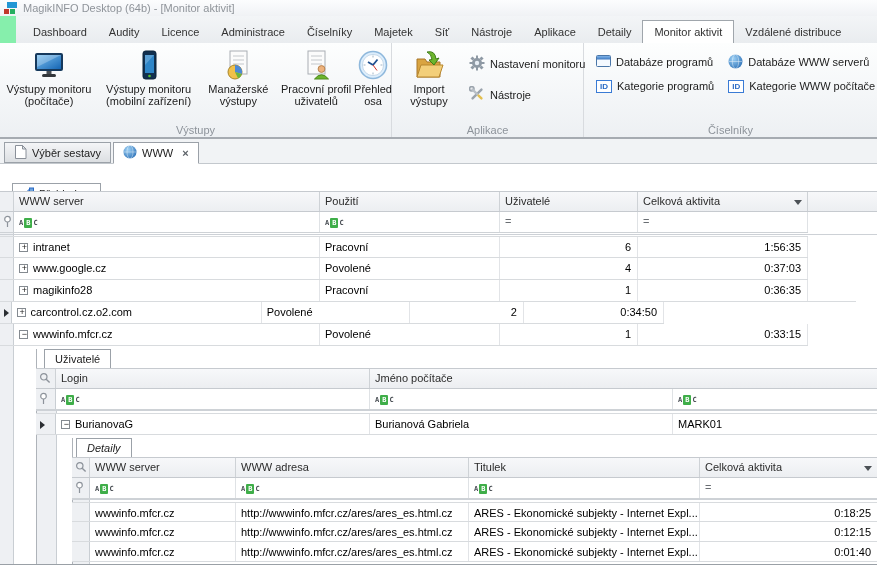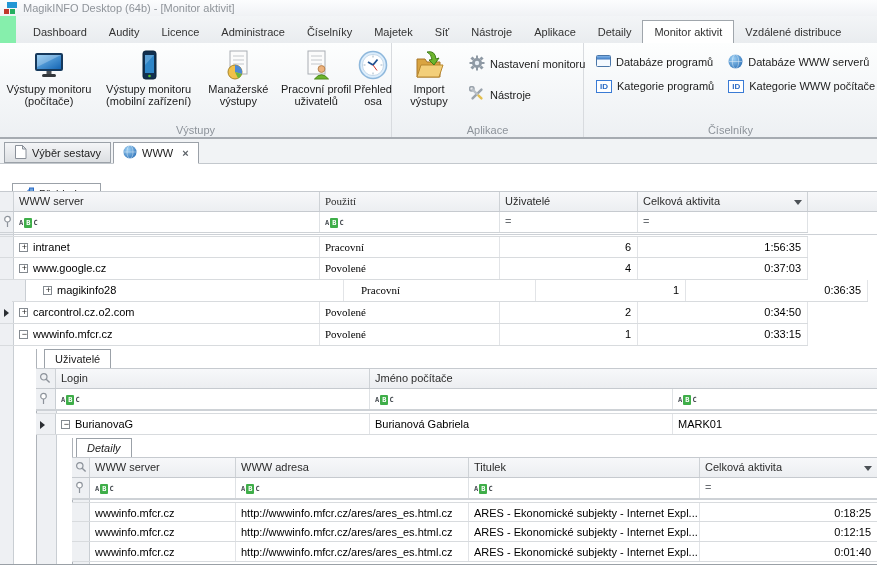--- a/index.html
+++ b/index.html
@@ -77,21 +77,21 @@
   .drow.first { border-top:1px solid #d8dbde; }
   .dcell { border-right:1px solid #e2e4e7; padding:4px 4px 0 5px; white-space:nowrap; overflow:hidden; color:#000; }
   .dcell.ind { background:#eef0f3; border-right:1px solid #c9ced3; padding:0; position:relative; }
   .num { text-align:right; padding-right:6px; }
   .band { position:absolute; background:#eef0f3; border-right:1px solid #c9ced3; }
   .vline { position:absolute; width:1px; background:#aeb3b9; }
   .dtab { position:absolute; height:19px; background:#fff; border:1px solid #9ba1a8; border-bottom:none;
           display:flex; align-items:center; padding:0 10px; z-index:2; cursor:default; }
 
   
-  .w-ind1{width:14px;} .w-srv{width:306px;} .w-use{width:180px;font-family:Liberation Serif, serif;} .w-usr{width:138px;} .w-act{width:170px;} .w-emp{width:69px;}
+  .w-ind1{width:14px;} .w-srv{width:306px;} .w-use{width:180px;} .w-usr{width:138px;} .w-act{width:170px;} .w-emp{width:69px;}
   
   .w-ind2{width:20px;} .w-login{width:314px;} .w-user{width:303px;} .w-comp{width:204px;}
   
   .w-ind3{width:18px;} .w-srv3{width:146px;} .w-url{width:233px;} .w-tit{width:231px;} .w-act3{width:177px;}
 
   
   .caret { position:absolute; right:5px; top:8px; width:0; height:0;
            border-left:4px solid transparent; border-right:4px solid transparent; border-top:5px solid #4c5156; }
   .rowarrow { position:absolute; left:4px; top:7px; width:0; height:0;
               border-top:4px solid transparent; border-bottom:4px solid transparent; border-left:5px solid #2b2f33; }
@@ -420,28 +420,28 @@
     <div class="dcell w-usr num">6</div>
     <div class="dcell w-act num">1:56:35</div>
   </div>
   <div class="drow" style="left:0; top:258px; width:808px;">
     <div class="dcell ind w-ind1"></div>
     <div class="dcell w-srv"><span class="xbox plus"></span><span>www.google.cz</span></div>
     <div class="dcell w-use">Povolené</div>
     <div class="dcell w-usr num">4</div>
     <div class="dcell w-act num">0:37:03</div>
   </div>
-  <div class="drow" style="left:12px; top:280px; width:856px;justify-content:space-between;">
+  <div class="drow" style="left:0; top:280px; width:856px;">
     <div class="dcell ind w-ind1"></div>
     <div class="dcell w-srv"><span class="xbox plus"></span><span>magikinfo28</span></div>
     <div class="dcell w-use">Pracovní</div>
     <div class="dcell w-usr num">1</div>
     <div class="dcell w-act num">0:36:35</div>
   </div>
-  <div class="drow" style="left:0; top:302px; width:808px;">
+  <div class="drow" style="left:0; top:302px; width:664px;">
     <div class="dcell ind w-ind1">
         <span class="rowarrow"></span>
       </div>
     <div class="dcell w-srv"><span class="xbox plus"></span><span>carcontrol.cz.o2.com</span></div>
     <div class="dcell w-use">Povolené</div>
     <div class="dcell w-usr num">2</div>
     <div class="dcell w-act num">0:34:50</div>
   </div>
   <div class="drow" style="left:0; top:324px; width:808px;">
     <div class="dcell ind w-ind1"></div>

